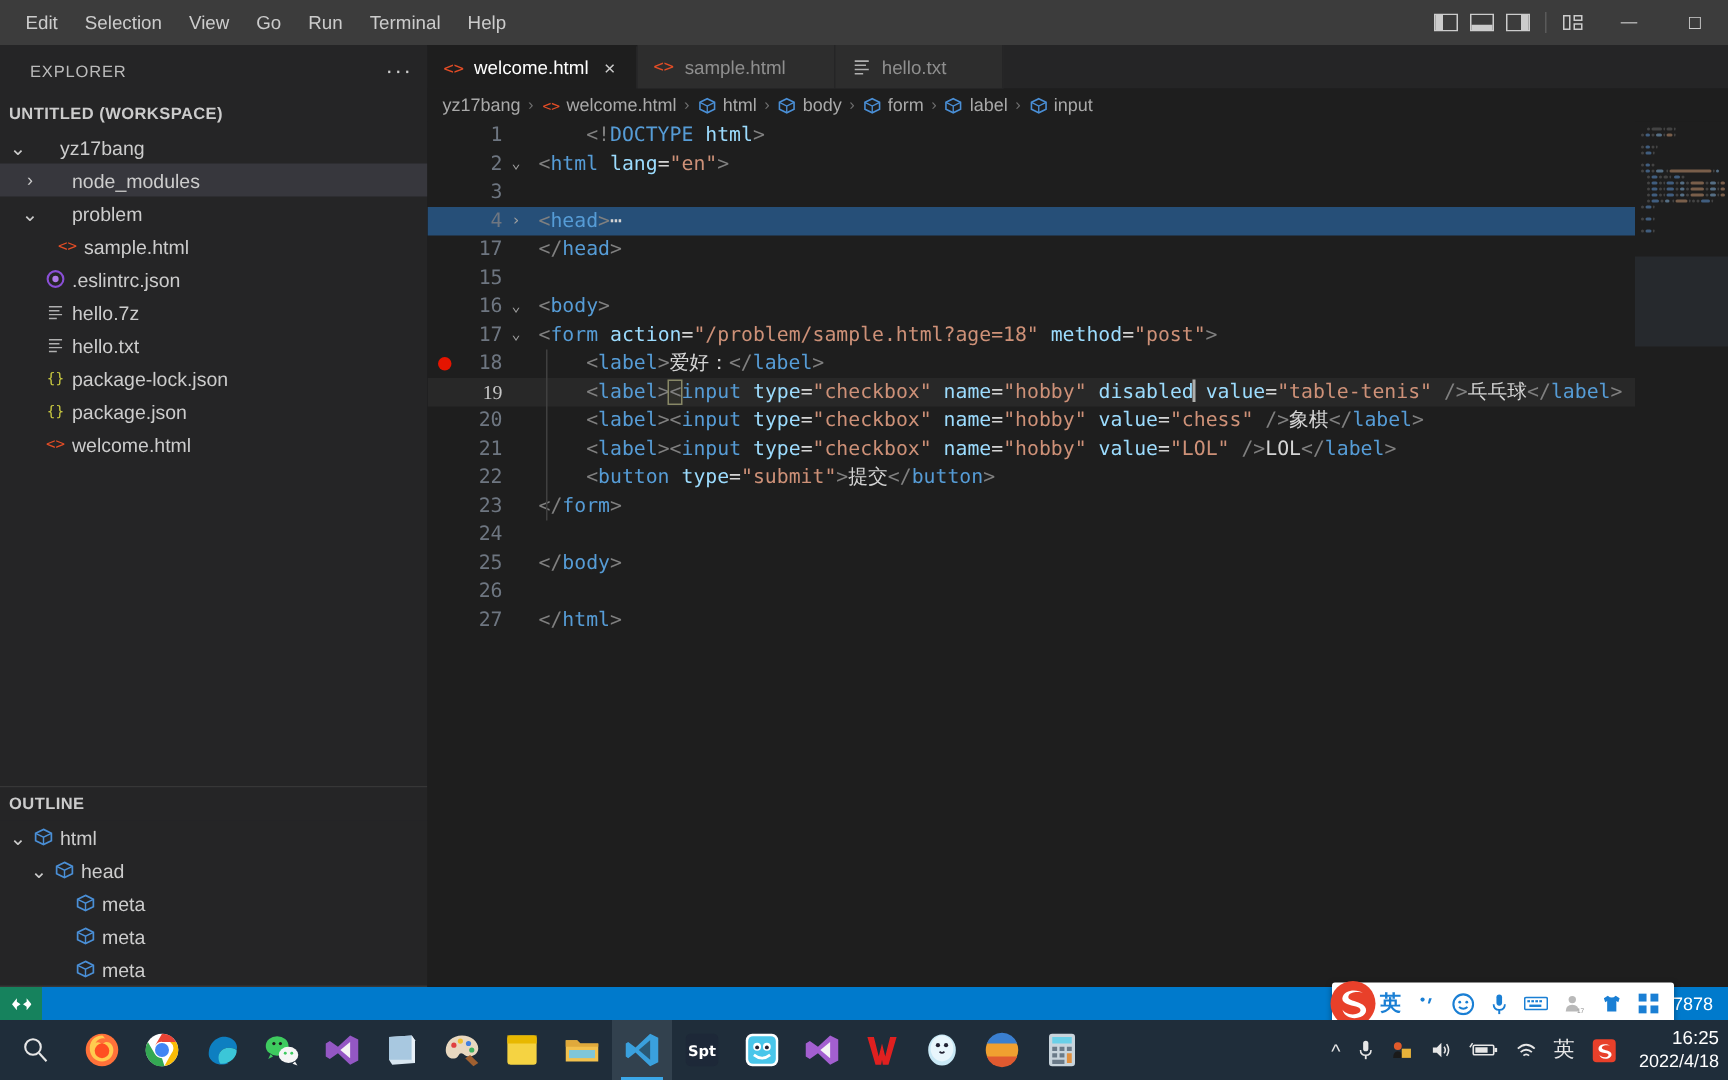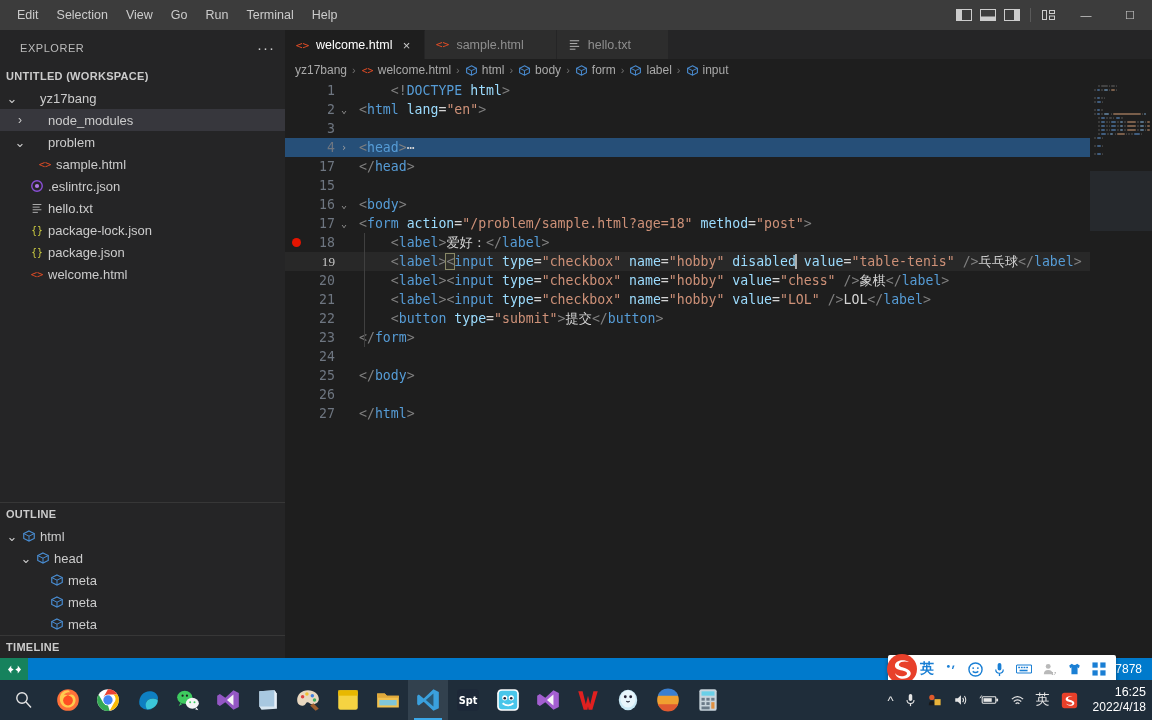--- a/index.html
+++ b/index.html
@@ -264,20 +264,32 @@
         </div>
         <div class="row" style="padding-left: 12px;">
           <span class="chev"></span>
           <span class="ficon">
             <svg width="14" height="14" viewBox="0 0 16 16">
               <circle cx="8" cy="8" r="6" fill="none" stroke="#8a4fd6" stroke-width="1.6"></circle>
               <circle cx="8" cy="8" r="2.4" fill="#b07ae8"></circle>
             </svg>
           </span>
           <span class="lbl">.eslintrc.json</span>
+        </div>
+        <div class="row" style="padding-left: 12px;">
+          <span class="chev"></span>
+          <span class="ficon">
+            <svg width="14" height="14" viewBox="0 0 16 16">
+              <line x1="3" y1="4" x2="13" y2="4" stroke="#b0b0b0" stroke-width="1.1"></line>
+              <line x1="3" y1="7" x2="11" y2="7" stroke="#b0b0b0" stroke-width="1.1"></line>
+              <line x1="3" y1="10" x2="13" y2="10" stroke="#b0b0b0" stroke-width="1.1"></line>
+              <line x1="3" y1="13" x2="9" y2="13" stroke="#b0b0b0" stroke-width="1.1"></line>
+            </svg>
+          </span>
+          <span class="lbl">hello.7z</span>
         </div>
         <div class="row" style="padding-left: 12px;">
           <span class="chev"></span>
           <span class="ficon">
             <svg width="14" height="14" viewBox="0 0 16 16">
               <line x1="3" y1="4" x2="13" y2="4" stroke="#b0b0b0" stroke-width="1.1"></line>
               <line x1="3" y1="7" x2="11" y2="7" stroke="#b0b0b0" stroke-width="1.1"></line>
               <line x1="3" y1="10" x2="13" y2="10" stroke="#b0b0b0" stroke-width="1.1"></line>
               <line x1="3" y1="13" x2="9" y2="13" stroke="#b0b0b0" stroke-width="1.1"></line>
             </svg>
@@ -362,21 +374,20 @@
             <span class="ficon">
               <svg width="14" height="14" viewBox="0 0 16 16">
                 <path d="M8 2.2 L14 5.2 L14 10.8 L8 13.8 L2 10.8 L2 5.2 Z" fill="none" stroke="#4a8fd6" stroke-width="1.3"></path>
                 <path d="M2 5.2 L8 8.2 L14 5.2 M8 8.2 L8 13.8" fill="none" stroke="#4a8fd6" stroke-width="1.1"></path>
               </svg>
             </span>
             <span class="lbl">meta</span>
           </div>
         </div>
       <div class="panel-sep"></div>
-      <div class="panel-head">TIMELINE</div>
     </div>
   </div>
 
   <div class="editor">
     <div class="tabs" id="editor-tabs">
         <div class="tab active" style="min-width: 130px;">
           <span style="display: flex; align-items: center;">
             <svg width="15" height="15" viewBox="0 0 16 16">
               <text x="8" y="12" font-size="12" fill="#e44d26" text-anchor="middle" font-family="DejaVu Sans Mono, monospace">&lt;&gt;</text>
             </svg>

